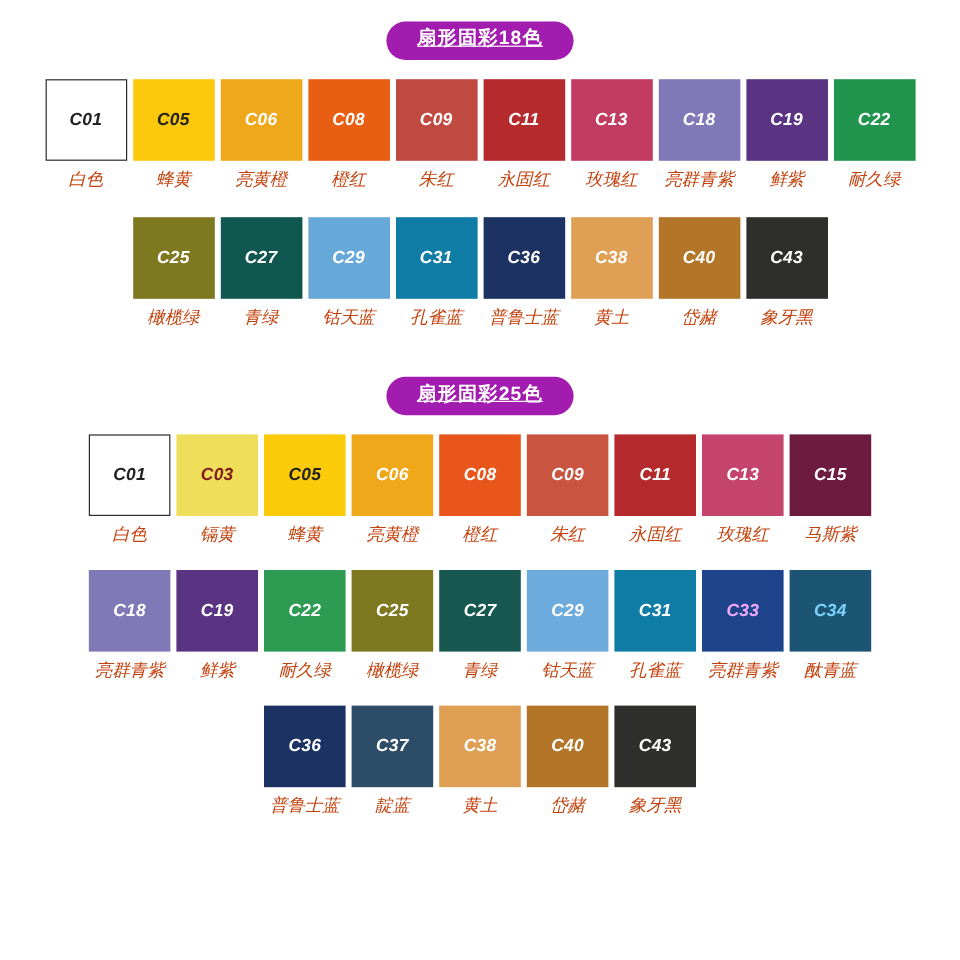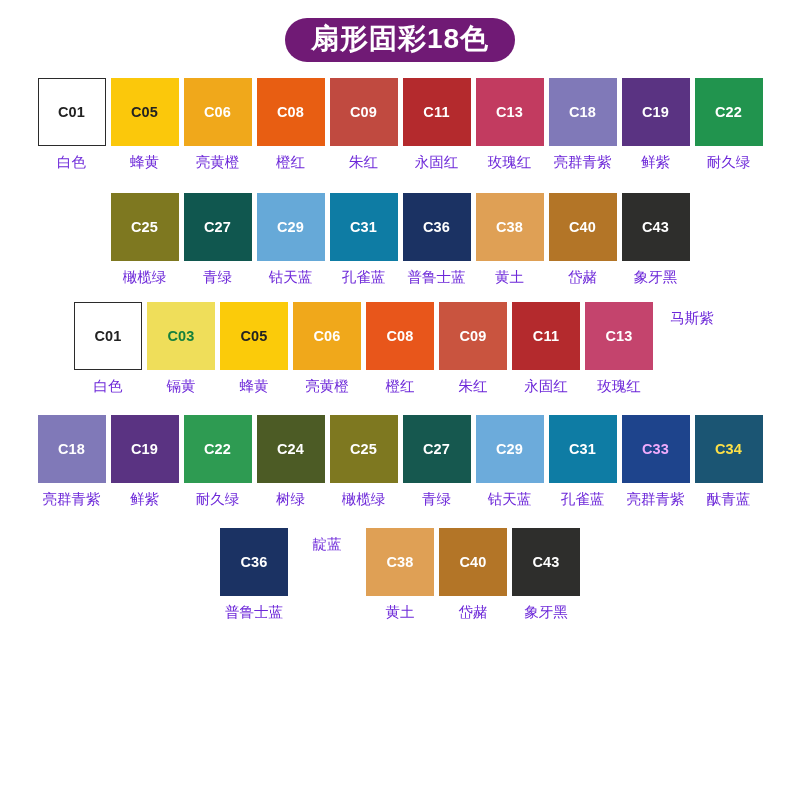--- a/index.html
+++ b/index.html
@@ -23,41 +23,43 @@
   
   .section-header {
     display: flex;
     justify-content: center;
     align-items: center;
   }
   .pill {
     display: inline-flex;
     align-items: center;
     justify-content: center;
-    background: #701a75;
+    background: #a21caf;
     color: #ffffff;
     border-radius: 22px;
     padding: 7px 26px 9px 26px;
-    font-size: 28px;
+    font-size: 16px;
     font-weight: bold;
     letter-spacing: 1px;
     line-height: 1;
+    text-decoration: underline;
   }
 
   
   .row {
     display: flex;
     justify-content: center;
     align-items: flex-start;
   }
   .cell {
     width: 73px;
     display: flex;
     flex-direction: column;
     align-items: center;
+    font-style: italic;
   }
   .chip {
     width: 68px;
     height: 68px;
     display: flex;
     align-items: center;
     justify-content: center;
     box-sizing: border-box;
   }
   .chip.outlined {
@@ -66,21 +68,21 @@
   .code {
     font-size: 14.5px;
     font-weight: bold;
     letter-spacing: 0.2px;
     line-height: 1;
     user-select: none;
   }
   .name {
     margin-top: 9px;
     font-size: 14.5px;
-    color: #6d28d9;
+    color: #c2410c;
     text-align: center;
     line-height: 1.1;
     white-space: nowrap;
   }
 
   
   .sec-18-header { margin-top: 18px; }
   .sec-18-row1   { margin-top: 16px; }
   .sec-18-row2   { margin-top: 22px; }
   .sec-25-header { margin-top: 40px; }
@@ -204,31 +206,34 @@
       <div class="name">岱赭</div>
     </div>
     <div class="cell">
       <div class="chip" style="background:#2E2E2C">
         <span class="code" style="color:#FFFFFF">C43</span>
       </div>
       <div class="name">象牙黑</div>
     </div>
   </div>
 
+  <div class="section-header sec-25-header">
+    <div class="pill">扇形固彩25色</div>
+  </div>
 
   <div class="row sec-25-row1">
     <div class="cell">
       <div class="chip outlined" style="background:#FFFFFF">
         <span class="code" style="color:#222222">C01</span>
       </div>
       <div class="name">白色</div>
     </div>
     <div class="cell">
       <div class="chip" style="background:#EFDE5A">
-        <span class="code" style="color:#15803d">C03</span>
+        <span class="code" style="color:#7f1d1d">C03</span>
       </div>
       <div class="name">镉黄</div>
     </div>
     <div class="cell">
       <div class="chip" style="background:#FBCB0A">
         <span class="code" style="color:#222222">C05</span>
       </div>
       <div class="name">蜂黄</div>
     </div>
     <div class="cell">
@@ -255,20 +260,23 @@
       </div>
       <div class="name">永固红</div>
     </div>
     <div class="cell">
       <div class="chip" style="background:#C4446D">
         <span class="code" style="color:#FFFFFF">C13</span>
       </div>
       <div class="name">玫瑰红</div>
     </div>
     <div class="cell">
+      <div class="chip" style="background:#6E1B40">
+        <span class="code" style="color:#FFFFFF">C15</span>
+      </div>
       <div class="name">马斯紫</div>
     </div>
   </div>
 
   <div class="row sec-25-row2">
     <div class="cell">
       <div class="chip" style="background:#8079B8">
         <span class="code" style="color:#FFFFFF">C18</span>
       </div>
       <div class="name">亮群青紫</div>
@@ -279,26 +287,20 @@
       </div>
       <div class="name">鲜紫</div>
     </div>
     <div class="cell">
       <div class="chip" style="background:#2E9B52">
         <span class="code" style="color:#FFFFFF">C22</span>
       </div>
       <div class="name">耐久绿</div>
     </div>
     <div class="cell">
-      <div class="chip" style="background:#4C5B25">
-        <span class="code" style="color:#FFFFFF">C24</span>
-      </div>
-      <div class="name">树绿</div>
-    </div>
-    <div class="cell">
       <div class="chip" style="background:#7E7820">
         <span class="code" style="color:#FFFFFF">C25</span>
       </div>
       <div class="name">橄榄绿</div>
     </div>
     <div class="cell">
       <div class="chip" style="background:#16584F">
         <span class="code" style="color:#FFFFFF">C27</span>
       </div>
       <div class="name">青绿</div>
@@ -316,34 +318,37 @@
       <div class="name">孔雀蓝</div>
     </div>
     <div class="cell">
       <div class="chip" style="background:#1E448C">
         <span class="code" style="color:#f0abfc">C33</span>
       </div>
       <div class="name">亮群青紫</div>
     </div>
     <div class="cell">
       <div class="chip" style="background:#1B5573">
-        <span class="code" style="color:#fde047">C34</span>
+        <span class="code" style="color:#7dd3fc">C34</span>
       </div>
       <div class="name">酞青蓝</div>
     </div>
   </div>
 
   <div class="row sec-25-row3">
     <div class="cell">
       <div class="chip" style="background:#1B3263">
         <span class="code" style="color:#FFFFFF">C36</span>
       </div>
       <div class="name">普鲁士蓝</div>
     </div>
     <div class="cell">
+      <div class="chip" style="background:#2D4C68">
+        <span class="code" style="color:#FFFFFF">C37</span>
+      </div>
       <div class="name">靛蓝</div>
     </div>
     <div class="cell">
       <div class="chip" style="background:#DFA055">
         <span class="code" style="color:#FFFFFF">C38</span>
       </div>
       <div class="name">黄土</div>
     </div>
     <div class="cell">
       <div class="chip" style="background:#B37527">

